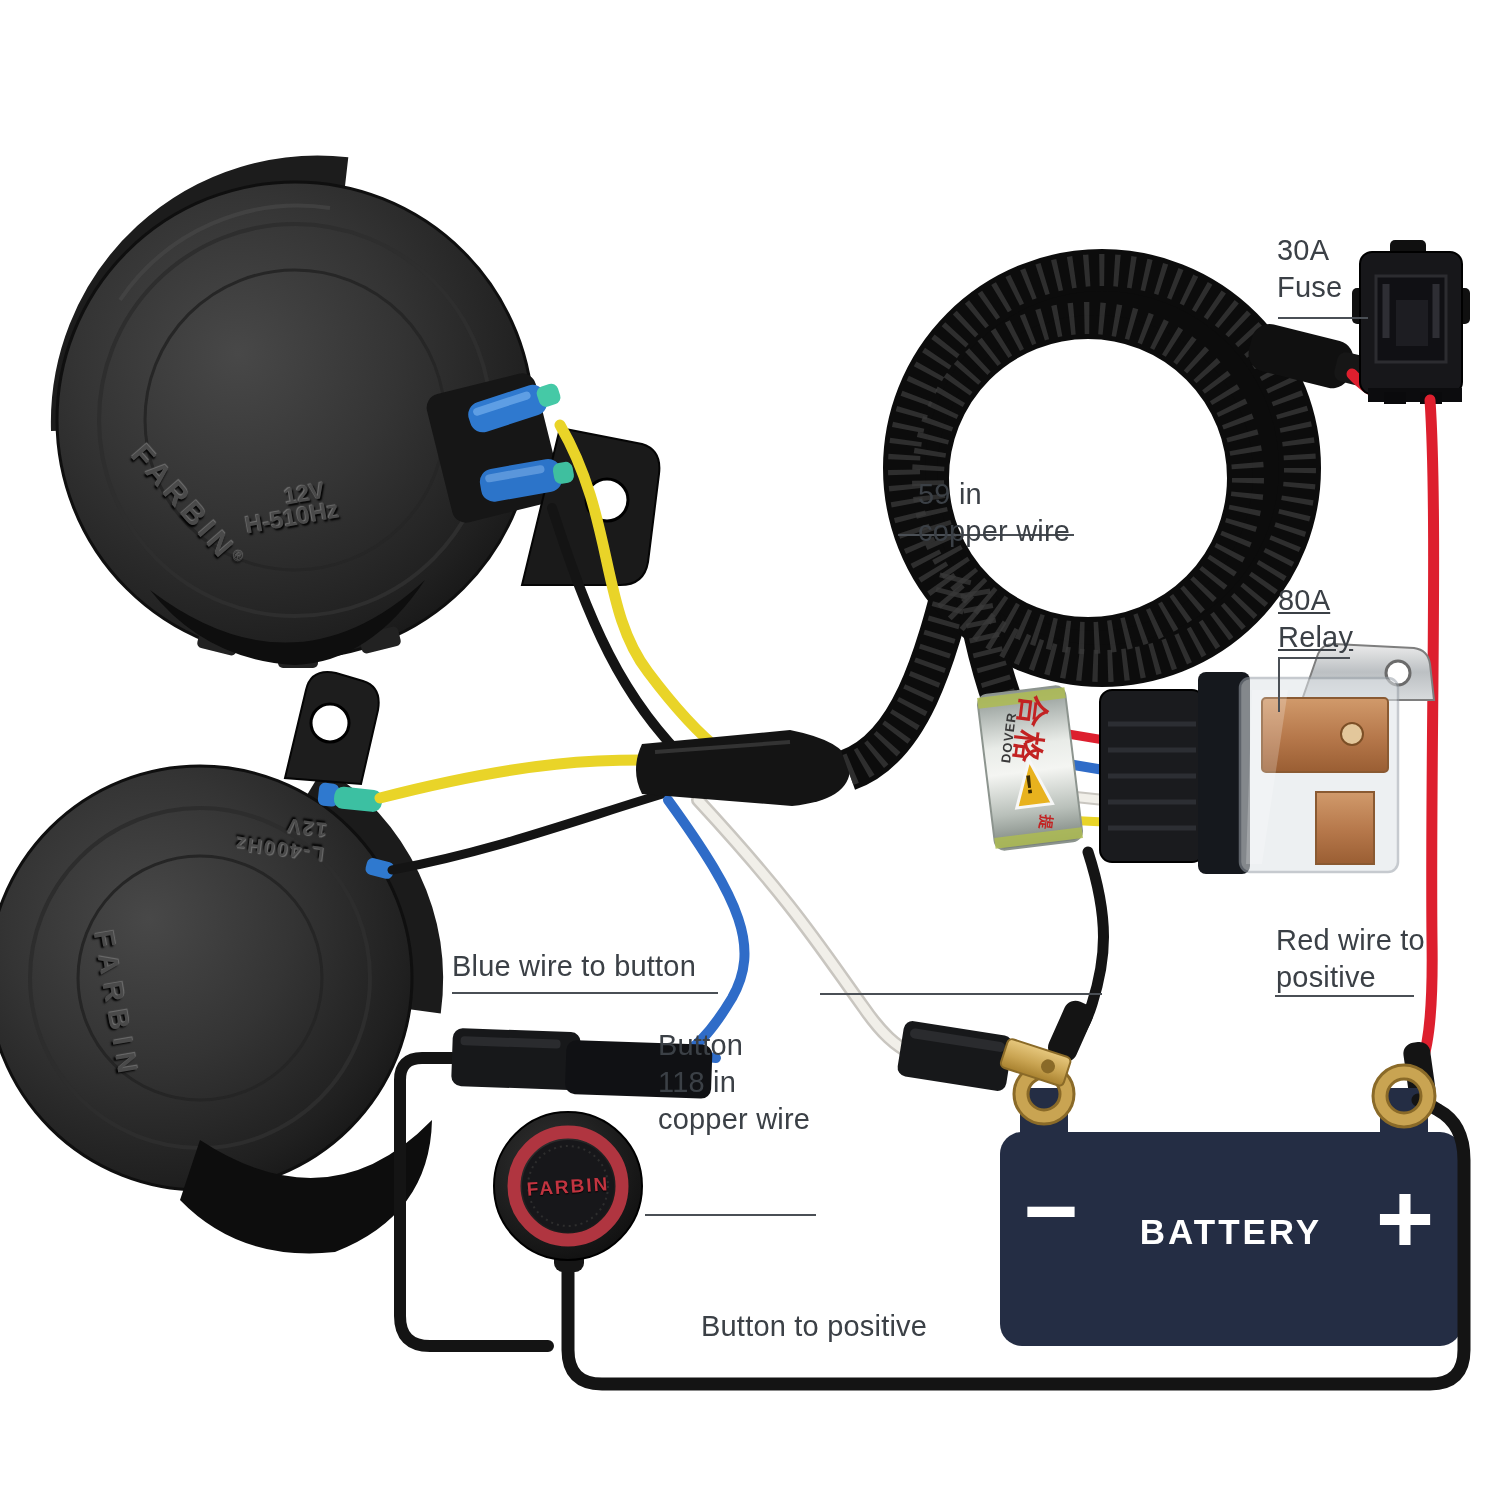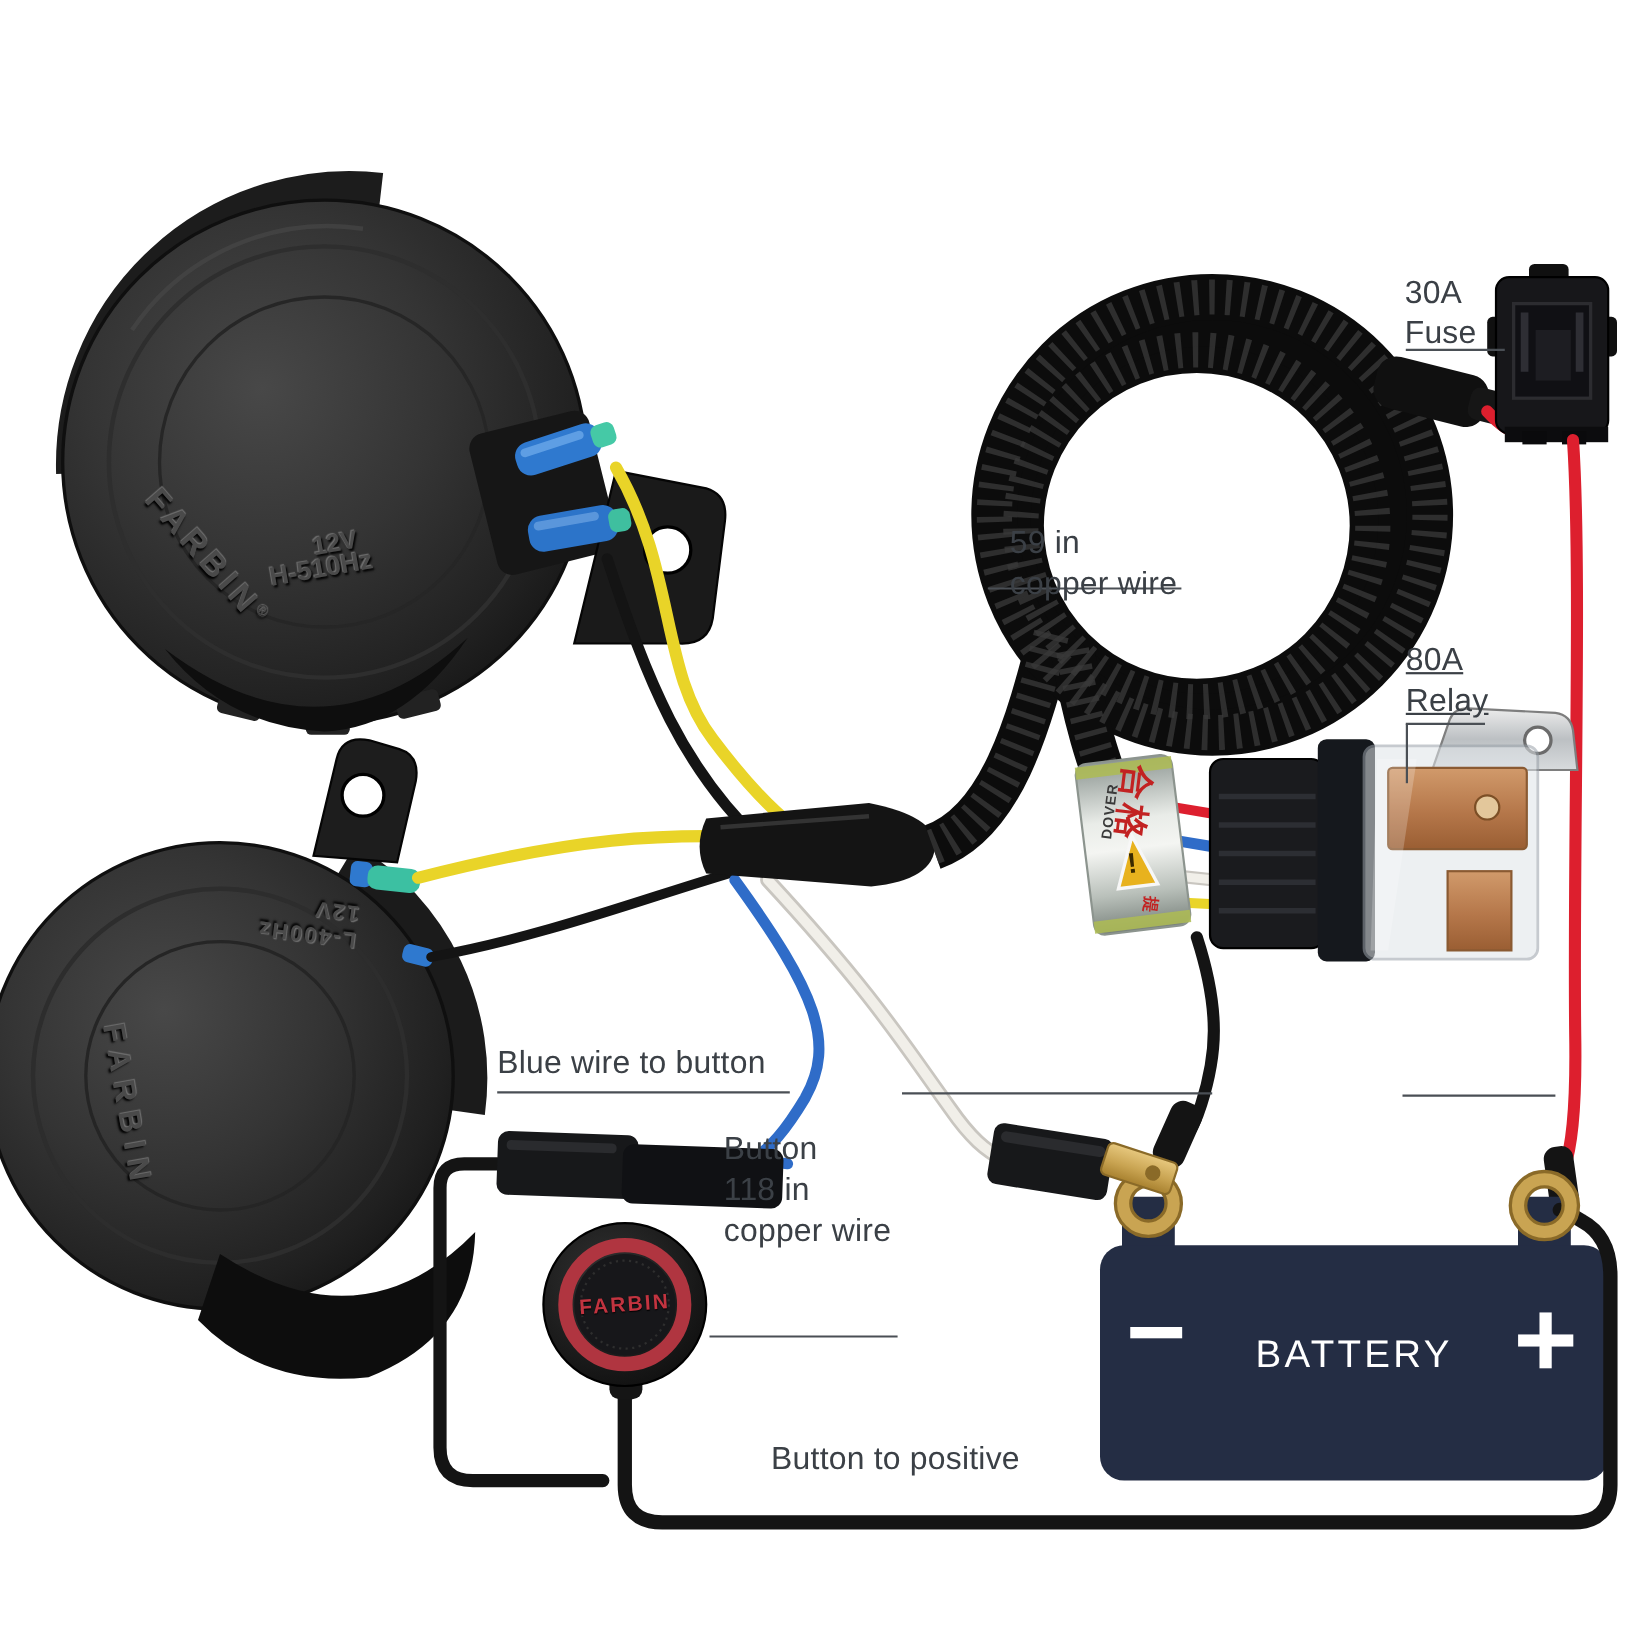--- a/index.html
+++ b/index.html
@@ -240,33 +240,35 @@
     <line class="uline" x1="1279" y1="658" x2="1279" y2="712"></line>
     <line class="uline" x1="820" y1="994" x2="1102" y2="994"></line>
     <line class="uline" x1="1275" y1="996" x2="1414" y2="996"></line>
     <line class="uline" x1="452" y1="993" x2="718" y2="993"></line>
     <line class="uline" x1="645" y1="1215" x2="816" y2="1215"></line>
   </g>
 </svg>
 
 <div class="overlay">
 
-  <div class="lbl" style="left:1277px;top:248px;">30A
+  <div class="lbl" style="left:1277px;top:232px;">30A
 Fuse</div>
   <div class="lbl" style="left:918px;top:458px;margin-top:18px;">59 in
 copper wire</div>
   <div class="lbl" style="left:1278px;top:582px;text-decoration:underline;">80A
 Relay</div>
+  <div class="lbl" style="left:1276px;top:922px;">Red wire to
+positive</div>
   <div class="lbl" style="left:452px;top:948px;">Blue wire to button</div>
   <div class="lbl" style="left:658px;top:1027px;">Button
 118 in
 copper wire</div>
   <div class="lbl" style="left:662px;top:1308px;margin-left:39px;">Button to positive</div>
 
-  <div class="bat-txt" style="left:1100px;top:1212px;width:262px;font-size:35px;letter-spacing:3px;">BATTERY</div>
+  <div class="bat-txt" style="left:1100px;top:1212px;width:262px;font-size:35px;letter-spacing:3px;font-weight:bold;">BATTERY</div>
   <div class="bat-txt" style="left:1012px;top:1168px;width:78px;font-size:94px;font-weight:900;line-height:86px;">−</div>
   <div class="bat-txt" style="left:1358px;top:1172px;width:94px;font-size:100px;font-weight:700;line-height:92px;">+</div>
 
   <div class="emboss" style="left:150px;top:438px;transform:rotate(49deg);font-size:30px;letter-spacing:5px;"><span>FARBIN</span><span style="font-size:14px;vertical-align:super;">®</span></div>
   <div class="emboss" style="left:282px;top:484px;transform:rotate(-10deg);font-size:23px;">12V</div>
   <div class="emboss" style="left:243px;top:512px;transform:rotate(-10deg);font-size:24px;">H-510Hz</div>
 
   <div class="emboss" style="left:118px;top:928px;transform:rotate(80deg);font-size:28px;letter-spacing:8px;">FARBIN</div>
   <div class="emboss" style="left:322px;top:866px;transform:rotate(187deg);font-size:20px;letter-spacing:2px;line-height:1.2;"><span>L-400Hz</span><br><span>12V</span></div>
 

